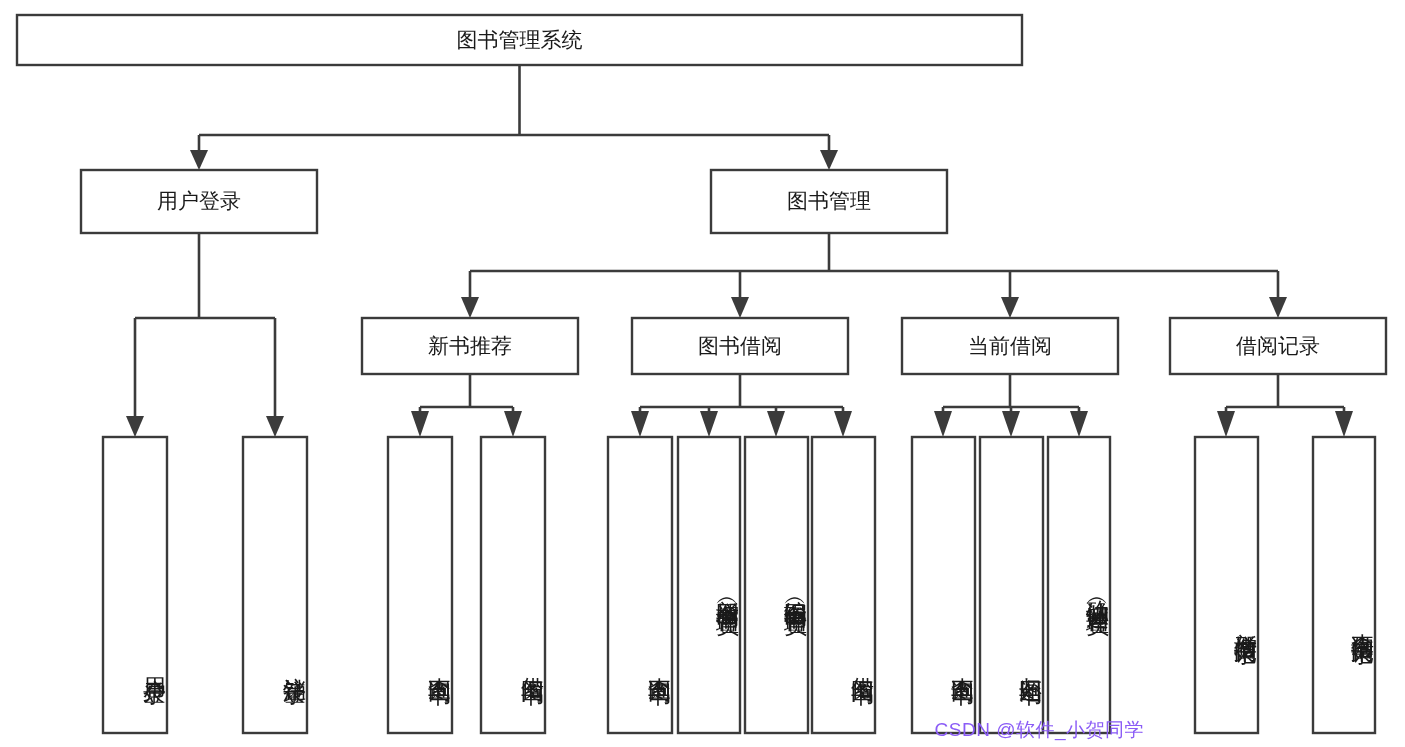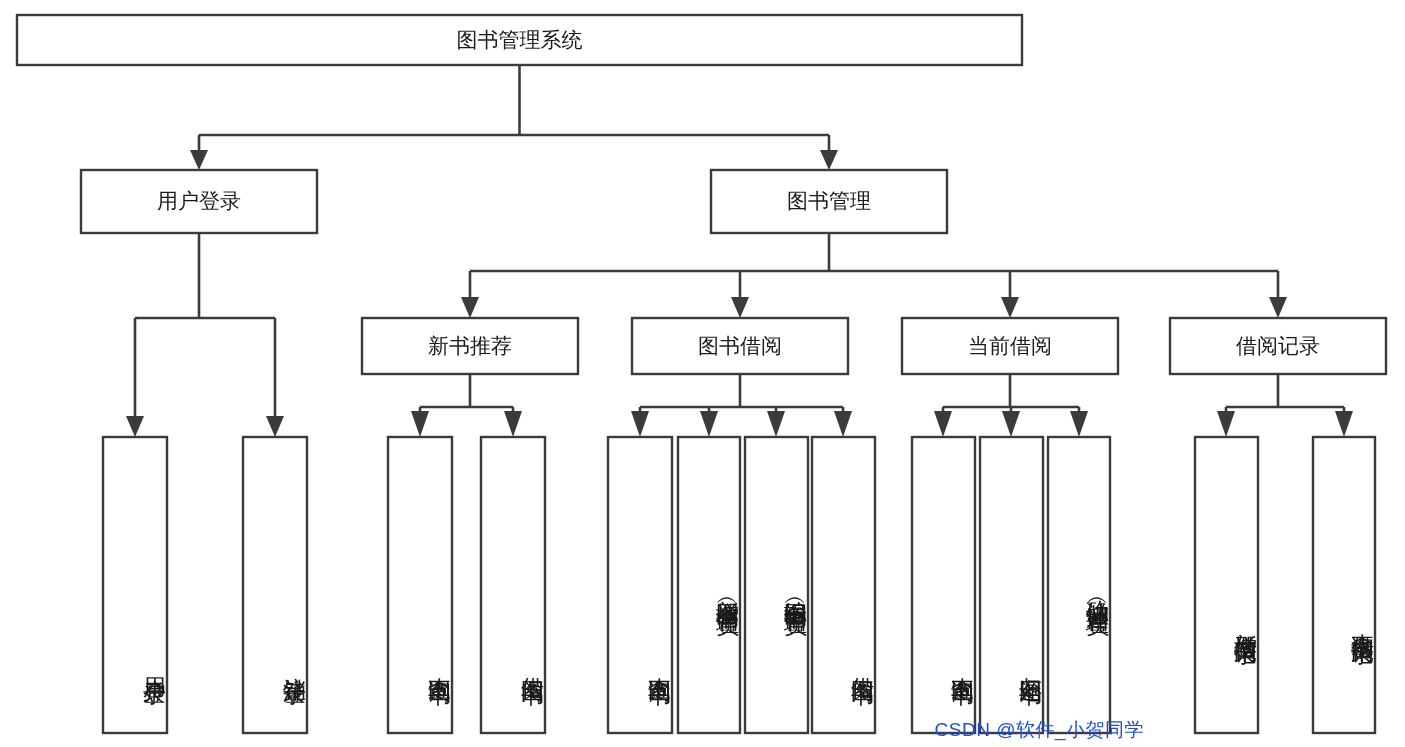--- a/index.html
+++ b/index.html
@@ -62,21 +62,21 @@
     justify-content: center;
     white-space: nowrap;
     pointer-events: none;
   }
   .watermark {
     position: absolute;
     right: 8px;
     bottom: 4px;
     font-family: "Liberation Sans", "DejaVu Sans", sans-serif;
     font-size: 19px;
-    color: #1d4ed8;
+    color: #8b5cf6;
     letter-spacing: 0.5px;
     white-space: nowrap;
   }
 </style>
 </head>
 <body>
 
 <div id="diagram-root">
 
   <svg class="diagram" viewBox="0 0 1405 747">

